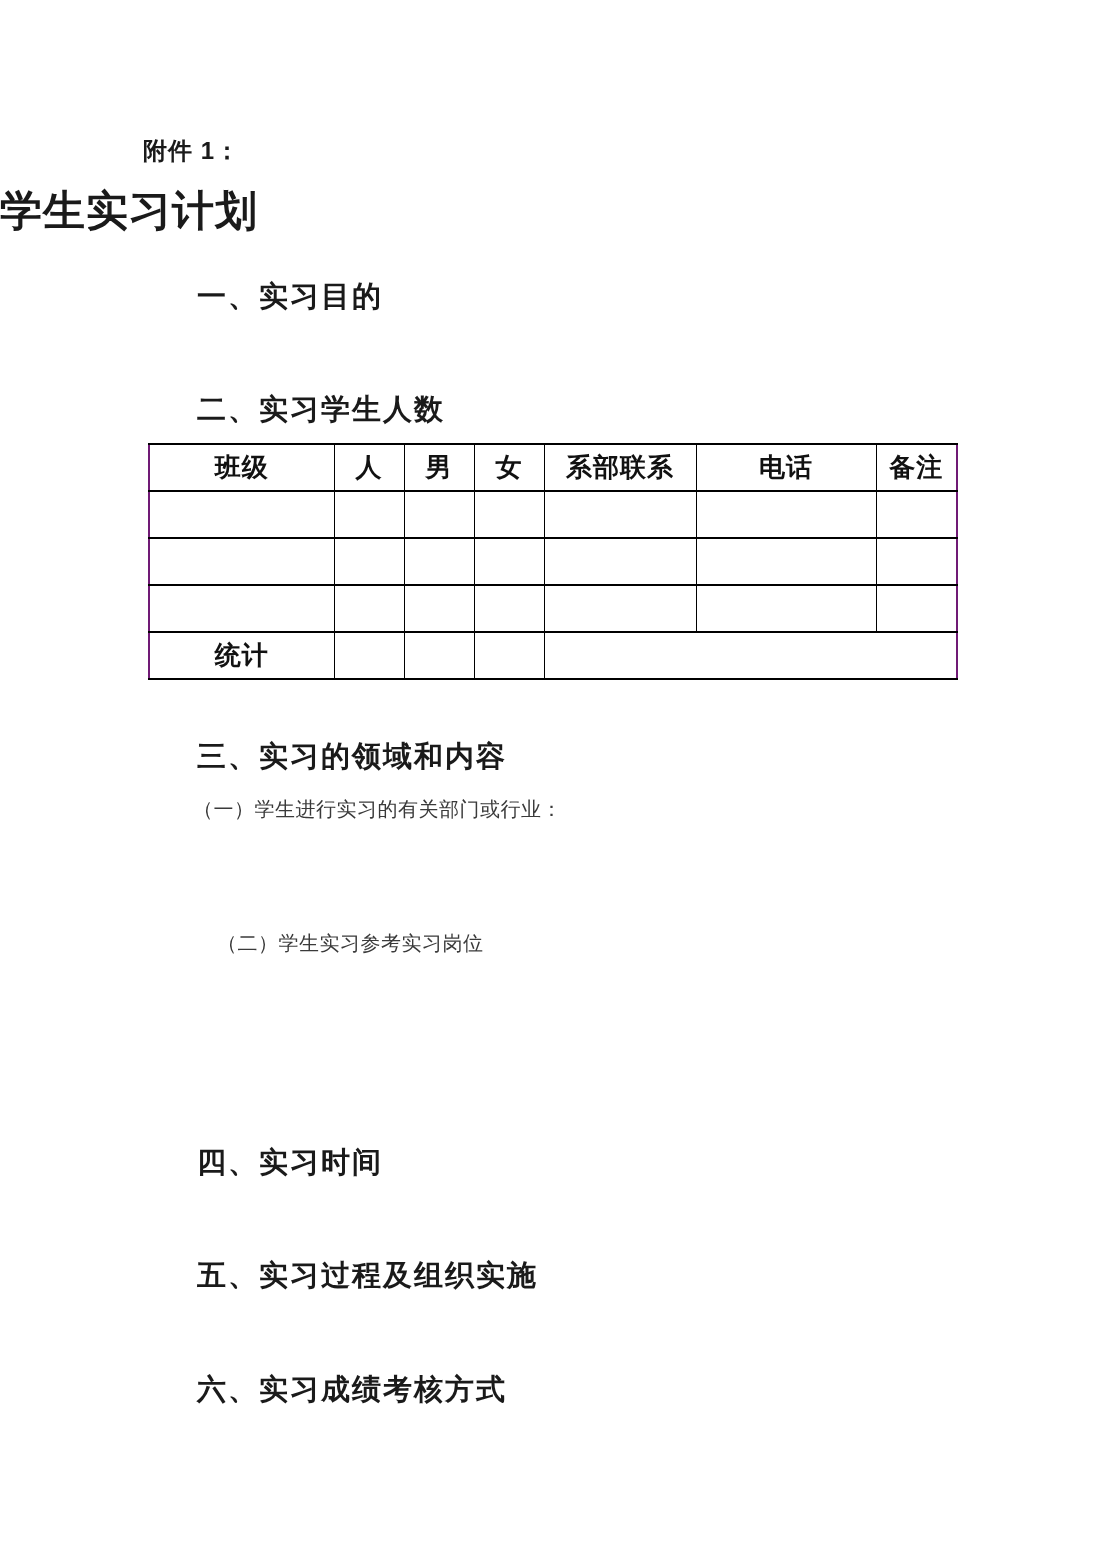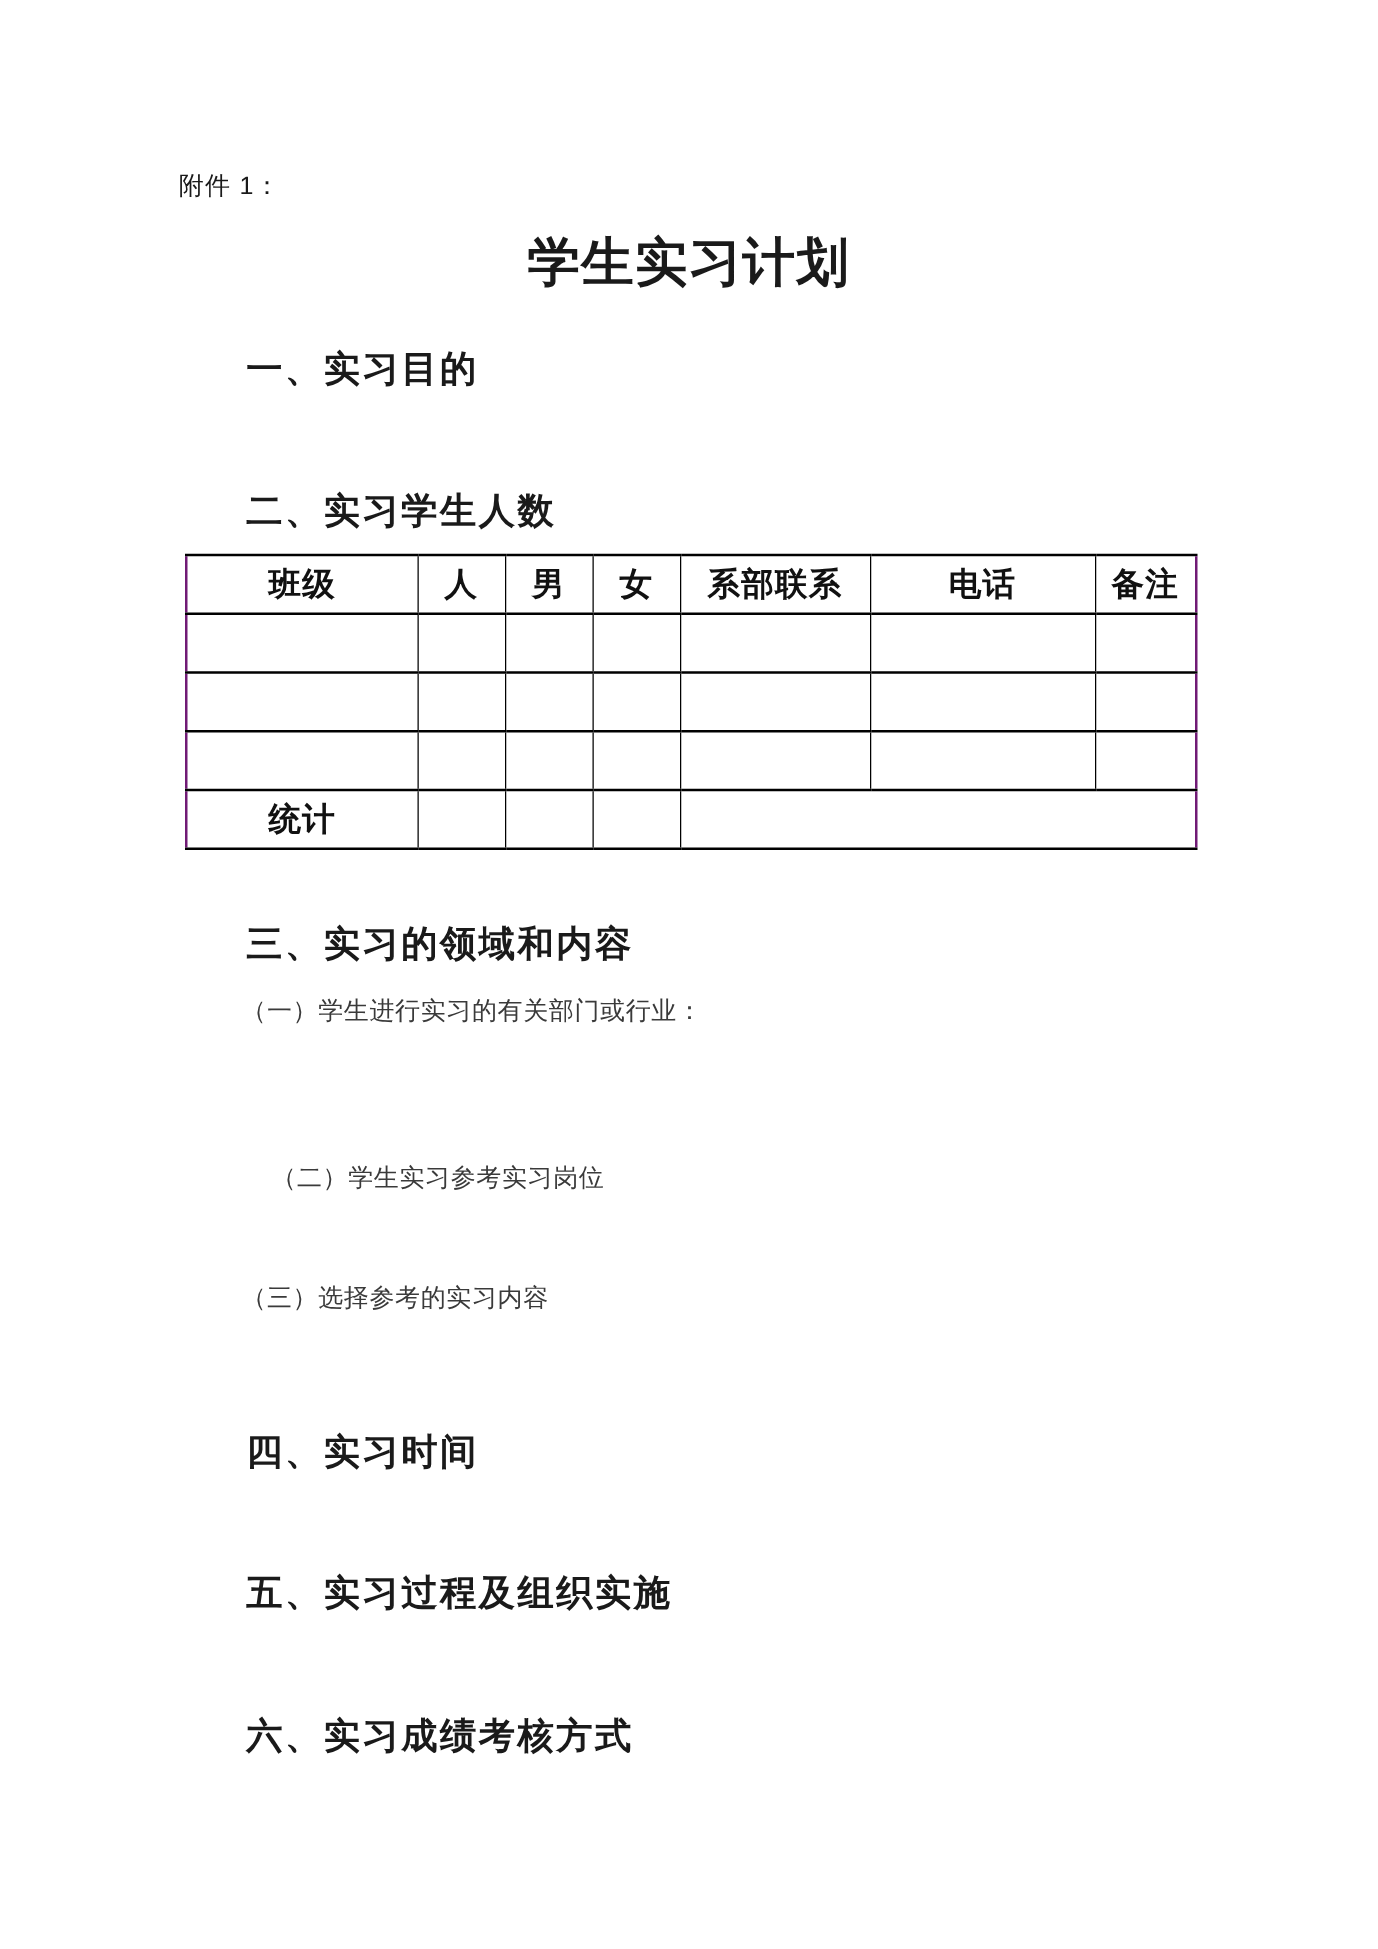--- a/index.html
+++ b/index.html
@@ -14,30 +14,30 @@
     background: #ffffff;
     font-family: "Liberation Serif", "DejaVu Serif", serif;
     color: #1a1a1a;
     overflow: hidden;
   }
   .abs { position: absolute; line-height: 1; white-space: nowrap; }
 
   .attachment-label {
     left: 143px;
     top: 139px;
-    font-size: 20px;
-    font-weight: 400;
+    font-size: 24px;
+    font-weight: 700;
     letter-spacing: 1px;
     font-family: "Liberation Sans", "DejaVu Sans", sans-serif;
   }
   .doc-title {
     left: 0;
     top: 190px;
     width: 1102px;
-    text-align: center;
+    text-align: left;
     font-size: 42px;
     font-weight: 700;
     letter-spacing: 1px;
   }
   .section-heading {
     left: 197px;
     font-size: 29px;
     font-weight: 700;
     letter-spacing: 2px;
   }
@@ -155,21 +155,20 @@
       </tr>
     </tbody>
   </table>
 
   <div class="abs section-heading sec-3">三、实习的领域和内容</div>
 
   <div class="abs subsection sub-1">（一）学生进行实习的有关部门或行业：</div>
 
   <div class="abs subsection sub-2">（二）学生实习参考实习岗位</div>
 
-  <div class="abs subsection sub-3">（三）选择参考的实习内容</div>
 
   <div class="abs section-heading sec-4">四、实习时间</div>
 
   <div class="abs section-heading sec-6">六、实习成绩考核方式</div>
 
   <div class="abs section-heading sec-5">五、实习过程及组织实施</div>
 
 </div>
 
 </body></html>

